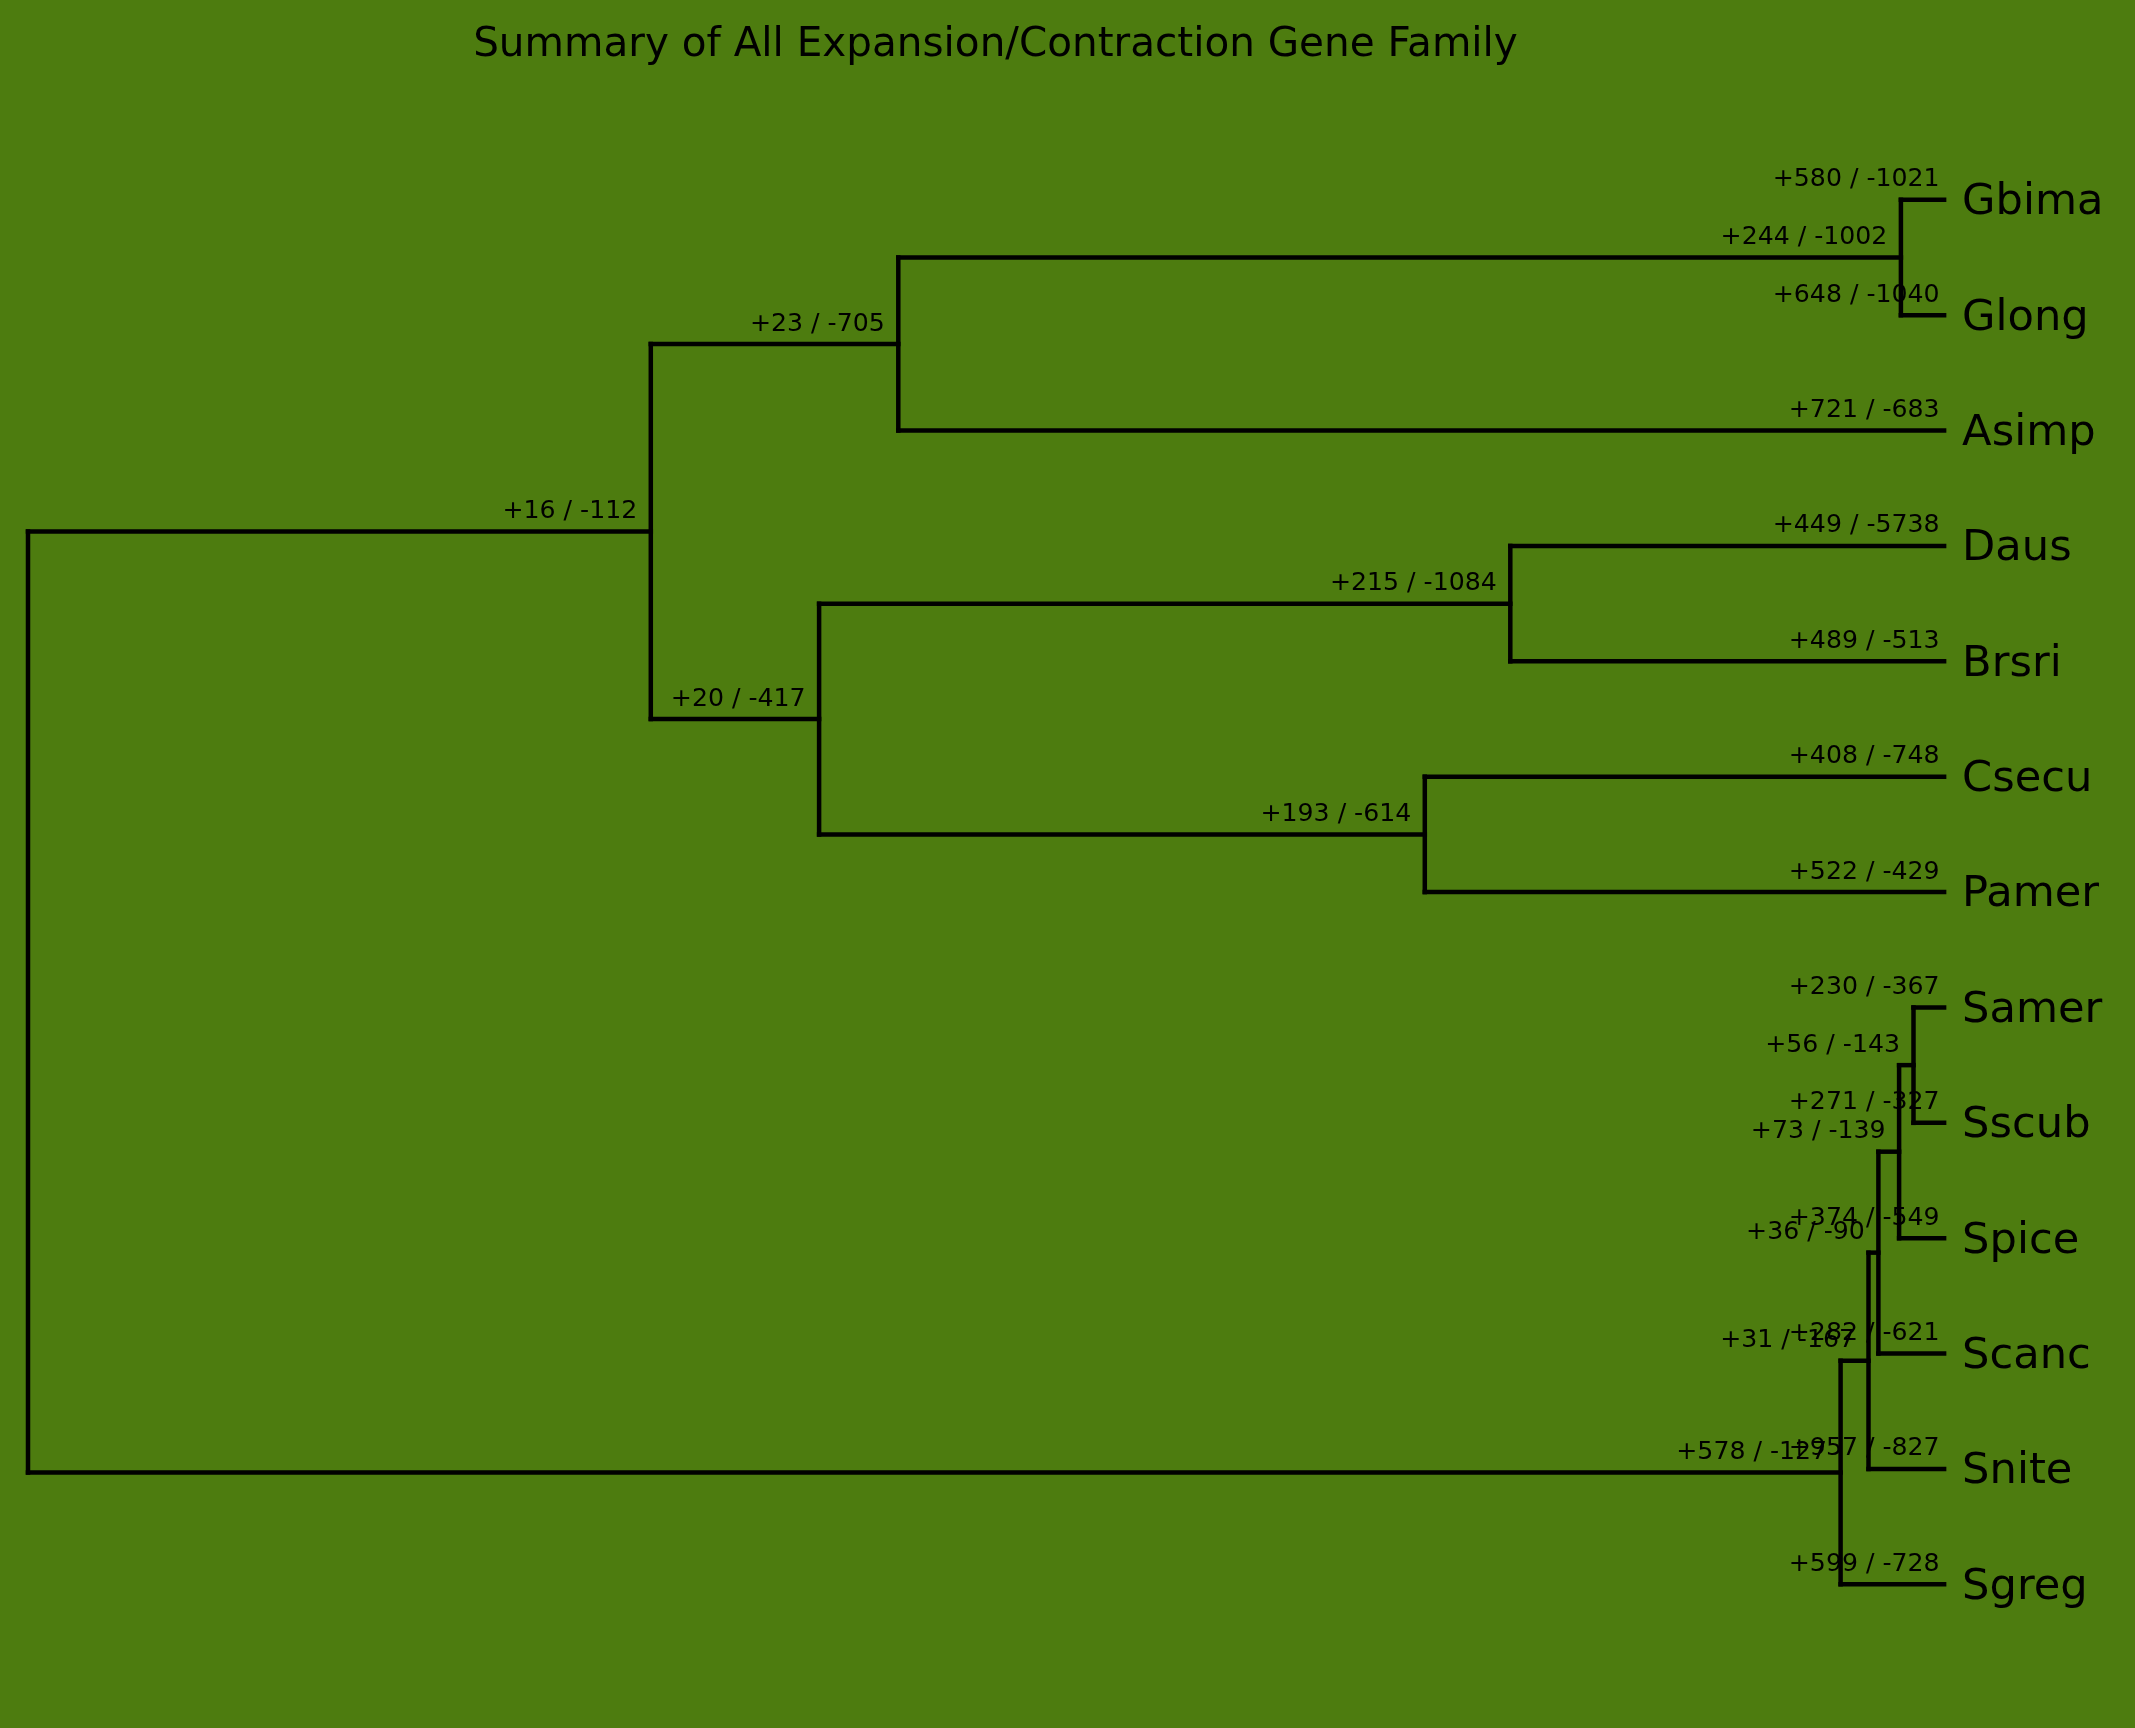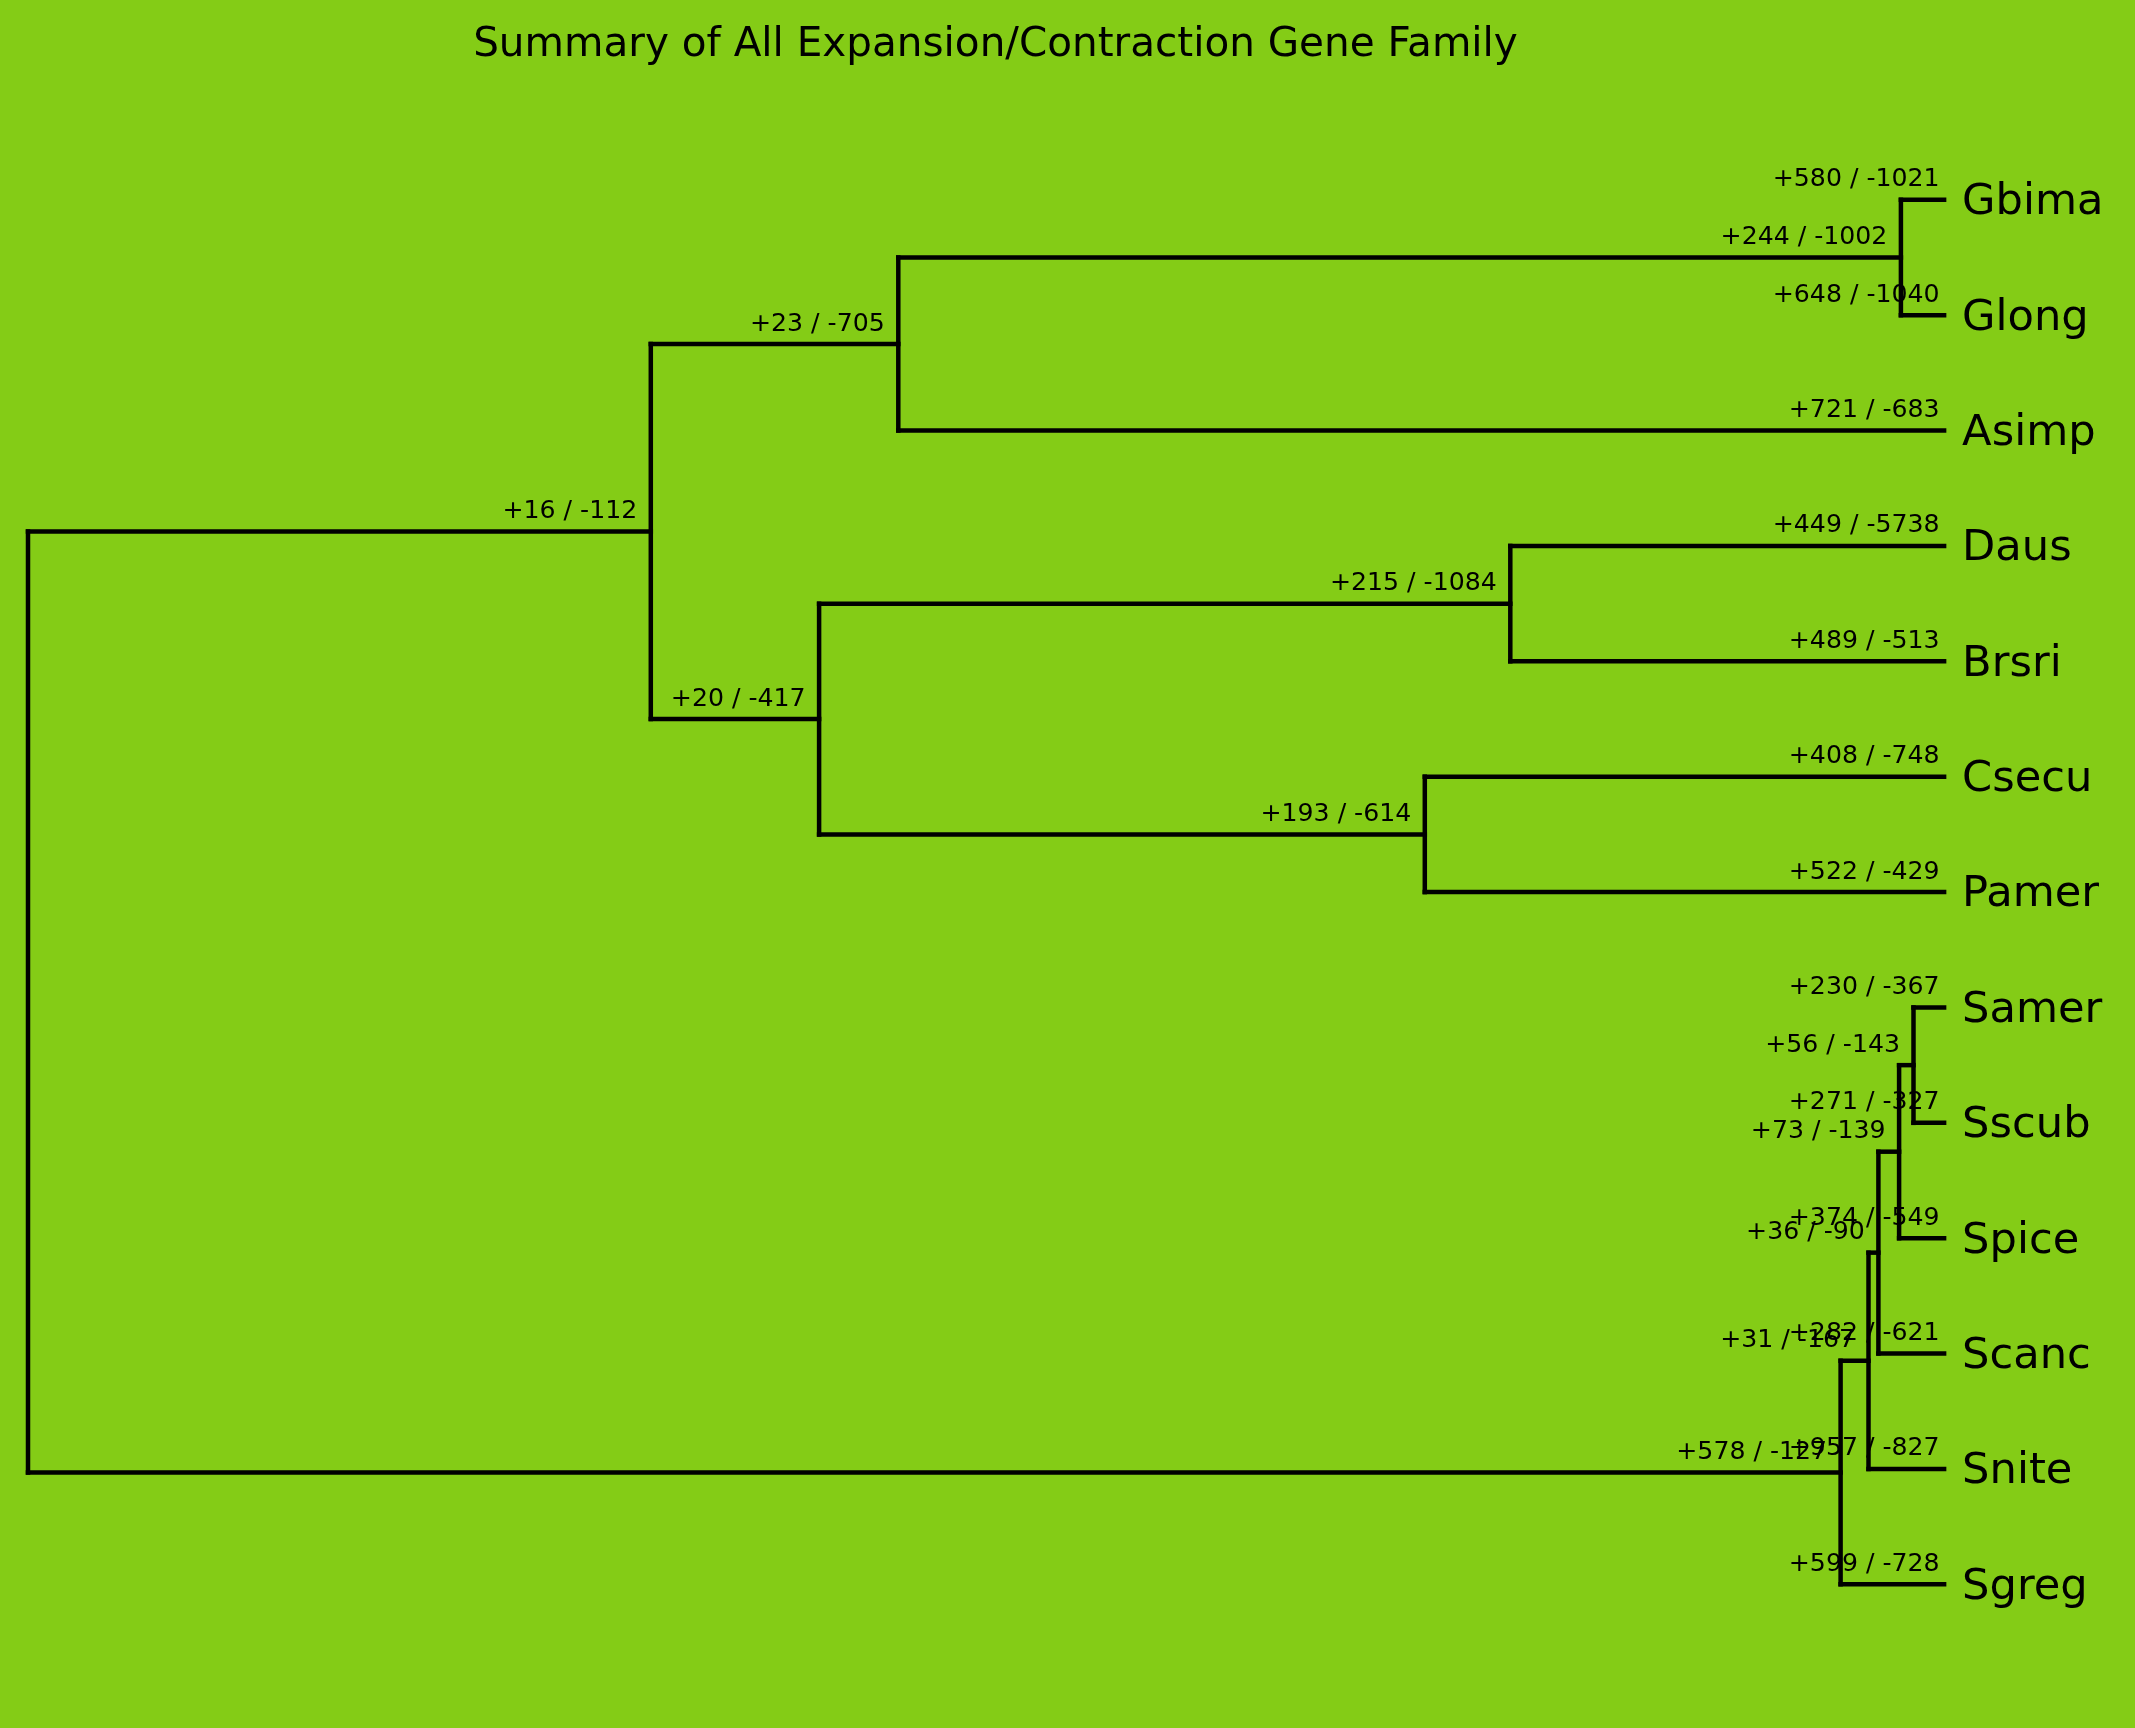--- a/index.html
+++ b/index.html
@@ -1,16 +1,16 @@
 <!DOCTYPE html>
 <html style="font-size:14.4px"><head>
 <meta charset="utf-8">
 <style>
   html,body{margin:0;padding:0;background:#ffffff;}
-  .stage{width:2135px;height:1728px;background:#84cc16;position:relative;}
+  .stage{width:2135px;height:1728px;background:#4d7c0f;position:relative;}
   svg{display:block;}
   .title-text{font-family:"DejaVu Sans",sans-serif;font-size:45px;fill:#000000;}
   .branch-label{font-family:"DejaVu Sans",sans-serif;font-size:28px;fill:#000000;}
   .leaf-label{font-family:"DejaVu Sans",sans-serif;font-size:48px;fill:#000000;}
 </style>
 </head>
 <body>
 
 <div class="stage">
   <svg id="tree-svg" width="2135" height="1728" viewBox="0 0 2372 1920" xmlns="http://www.w3.org/2000/svg">

